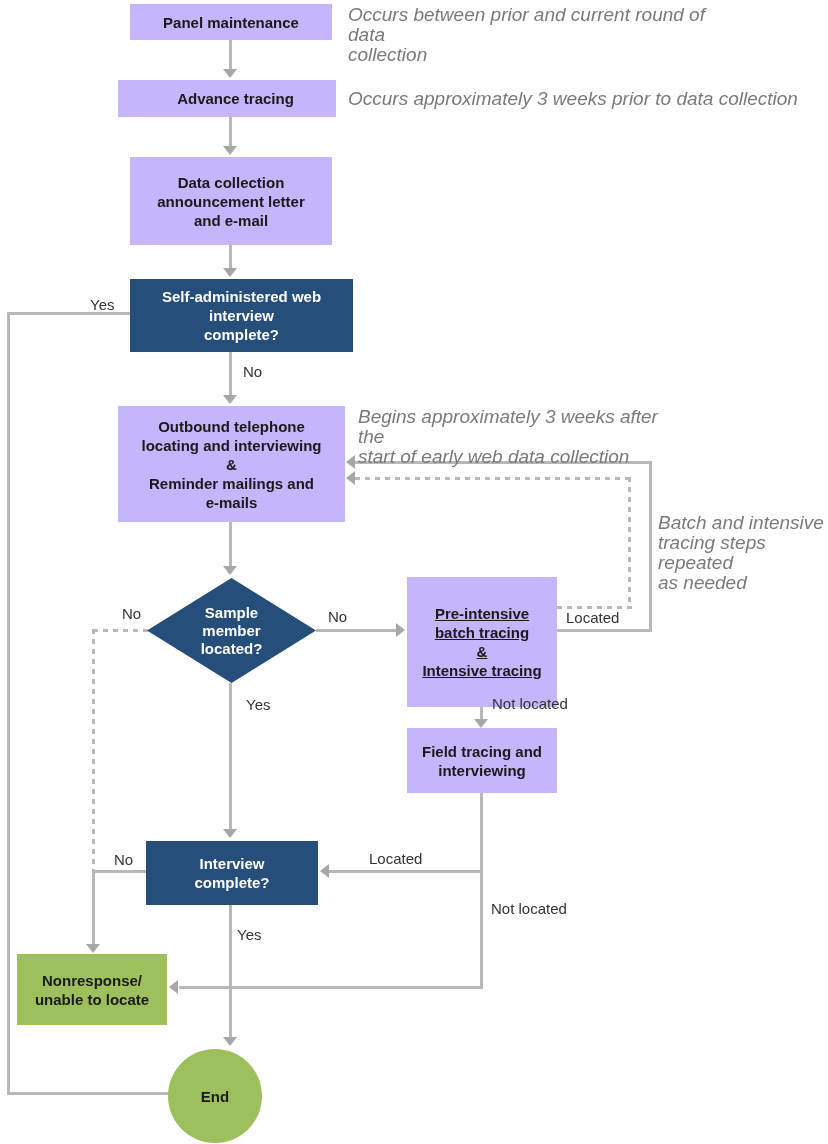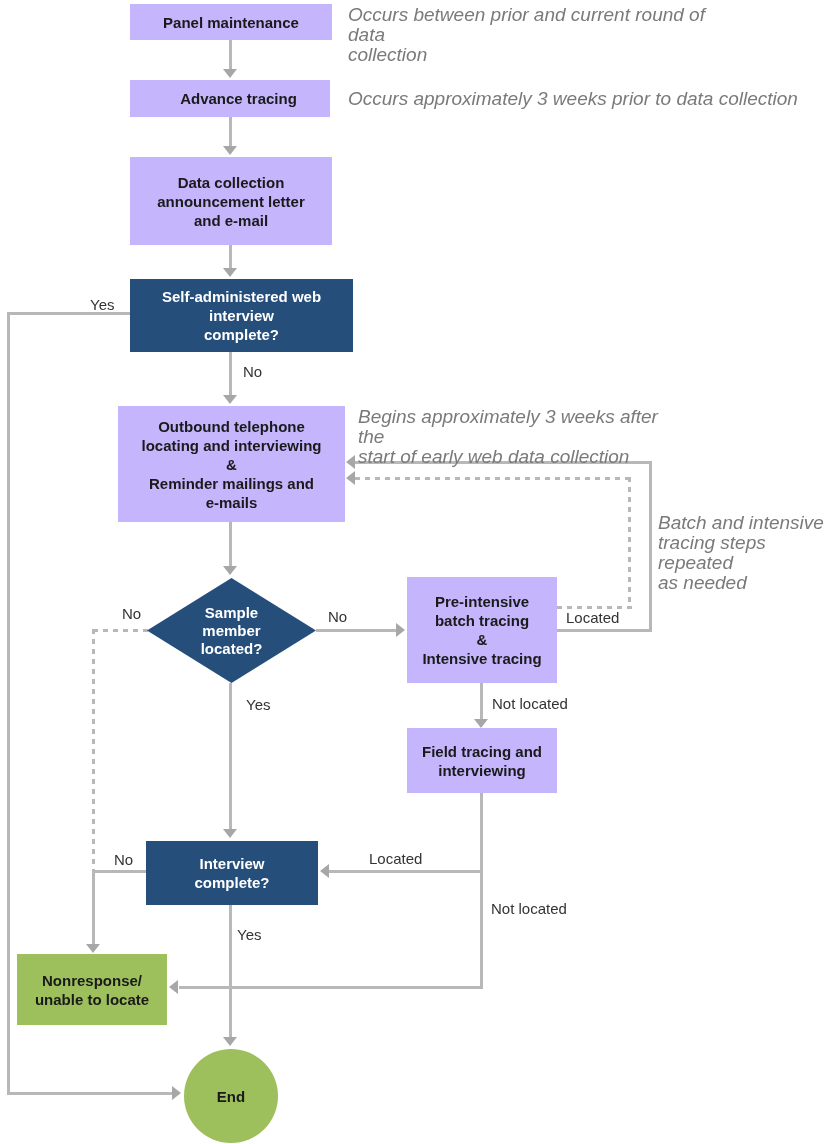--- a/index.html
+++ b/index.html
@@ -90,55 +90,55 @@
   <div class="ah down" style="left:474px;top:719px;"></div>
 
   <div class="vline" style="left:480px;top:793px;height:196px;"></div>
   <div class="hline" style="left:329px;top:870px;width:152px;"></div>
   <div class="ah left" style="left:320px;top:864px;"></div>
   <div class="hline" style="left:179px;top:986px;width:303px;"></div>
   <div class="ah left" style="left:169px;top:980px;"></div>
 
   <div class="node light" style="left:130px;top:4px;width:202px;height:36px;">Panel maintenance</div>
 
-  <div class="node light" style="left:130px;top:80px;width:200px;height:37px;padding-left:21px;">Advance tracing</div>
+  <div class="node light" style="left:118px;top:80px;width:218px;height:37px;padding-left:21px;">Advance tracing</div>
 
   <div class="node light" style="left:130px;top:157px;width:202px;height:88px;">Data collection
 announcement letter
 and e-mail</div>
 
   <div class="node dark" style="left:130px;top:279px;width:223px;height:73px;">Self-administered web
 interview
 complete?</div>
 
   <div class="node light" style="left:118px;top:406px;width:227px;height:116px;">Outbound telephone
 locating and interviewing
 &amp;
 Reminder mailings and
 e-mails</div>
 
   <div class="node dark diamond" style="left:147px;top:578px;width:169px;height:105px;">Sample
 member
 located?</div>
 
-  <div class="node light" style="left:407px;top:577px;width:150px;height:106px;">Pre-intensive
+  <div class="node light" style="left:407px;top:577px;width:150px;height:130px;text-decoration:underline;">Pre-intensive
 batch tracing
 &amp;
 Intensive tracing</div>
 
   <div class="node light" style="left:407px;top:728px;width:150px;height:65px;">Field tracing and
 interviewing</div>
 
   <div class="node dark" style="left:146px;top:841px;width:172px;height:64px;">Interview
 complete?</div>
 
   <div class="node green" style="left:17px;top:954px;width:150px;height:71px;">Nonresponse/
 unable to locate</div>
 
-  <div class="node green circle" style="left:184px;top:1049px;width:94px;height:94px;text-align:center;">End</div>
+  <div class="node green circle" style="left:168px;top:1049px;width:94px;height:94px;text-align:center;">End</div>
 
   <div class="elabel" style="left:90px;top:296px;">Yes</div>
   <div class="elabel" style="left:243px;top:363px;">No</div>
   <div class="elabel" style="left:122px;top:605px;">No</div>
   <div class="elabel" style="left:328px;top:608px;">No</div>
   <div class="elabel" style="left:246px;top:696px;">Yes</div>
   <div class="elabel" style="left:566px;top:609px;">Located</div>
   <div class="elabel" style="left:492px;top:695px;">Not located</div>
   <div class="elabel" style="left:114px;top:851px;">No</div>
   <div class="elabel" style="left:369px;top:850px;">Located</div>

